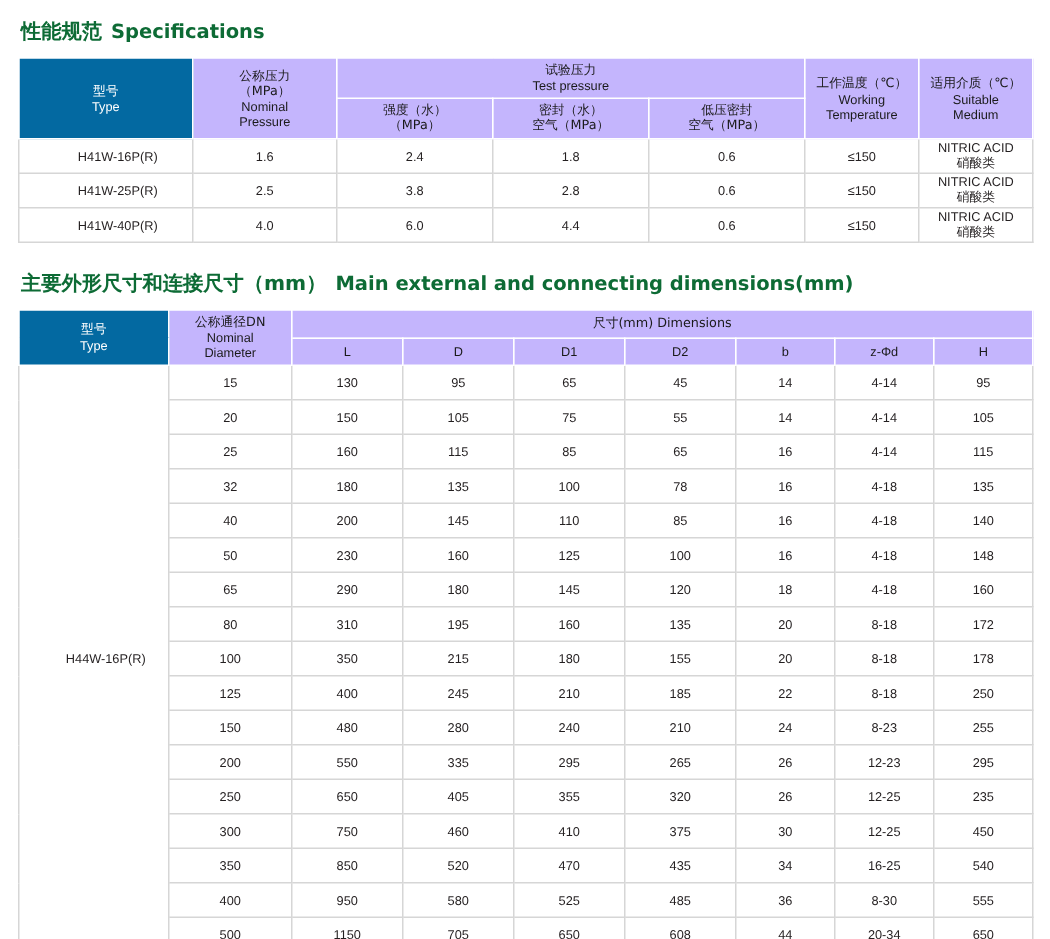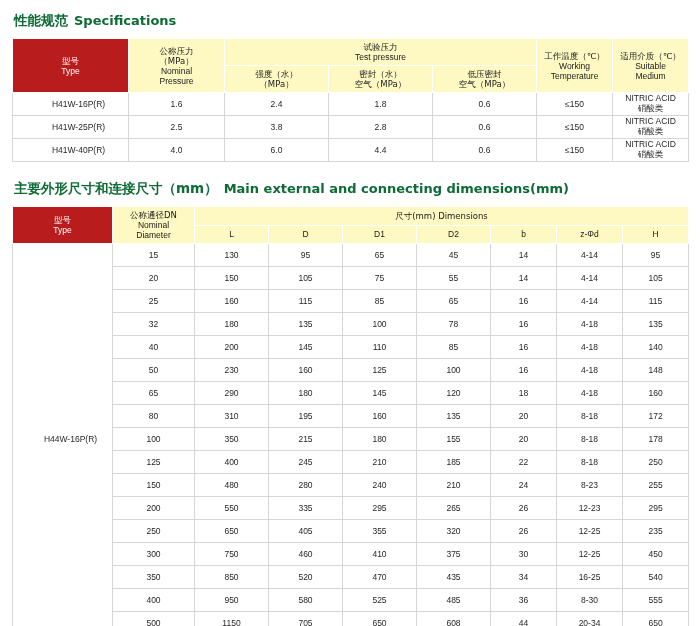--- a/index.html
+++ b/index.html
@@ -44,28 +44,28 @@
     table-layout: fixed;
   }
   th, td {
     border: 1px solid #ffffff;
     text-align: center;
     vertical-align: middle;
     font-size: 8.5px;
     padding: 0;
   }
   thead th {
-    background: #fef9c3;
+    background: #c4b5fd;
     color: #1a1a1a;
     font-weight: normal;
     line-height: 1.18;
     padding: 3px 1px;
   }
   thead th.dark {
-    background: #b91c1c;
+    background: #0369a1;
     color: #ffffff;
   }
   tbody td {
     background: #ffffff;
     border: 1px solid #d6d6d6;
     height: 22px;
     color: #231f20;
     font-size: 8.5px;
   }
   tbody td.rowhead {

